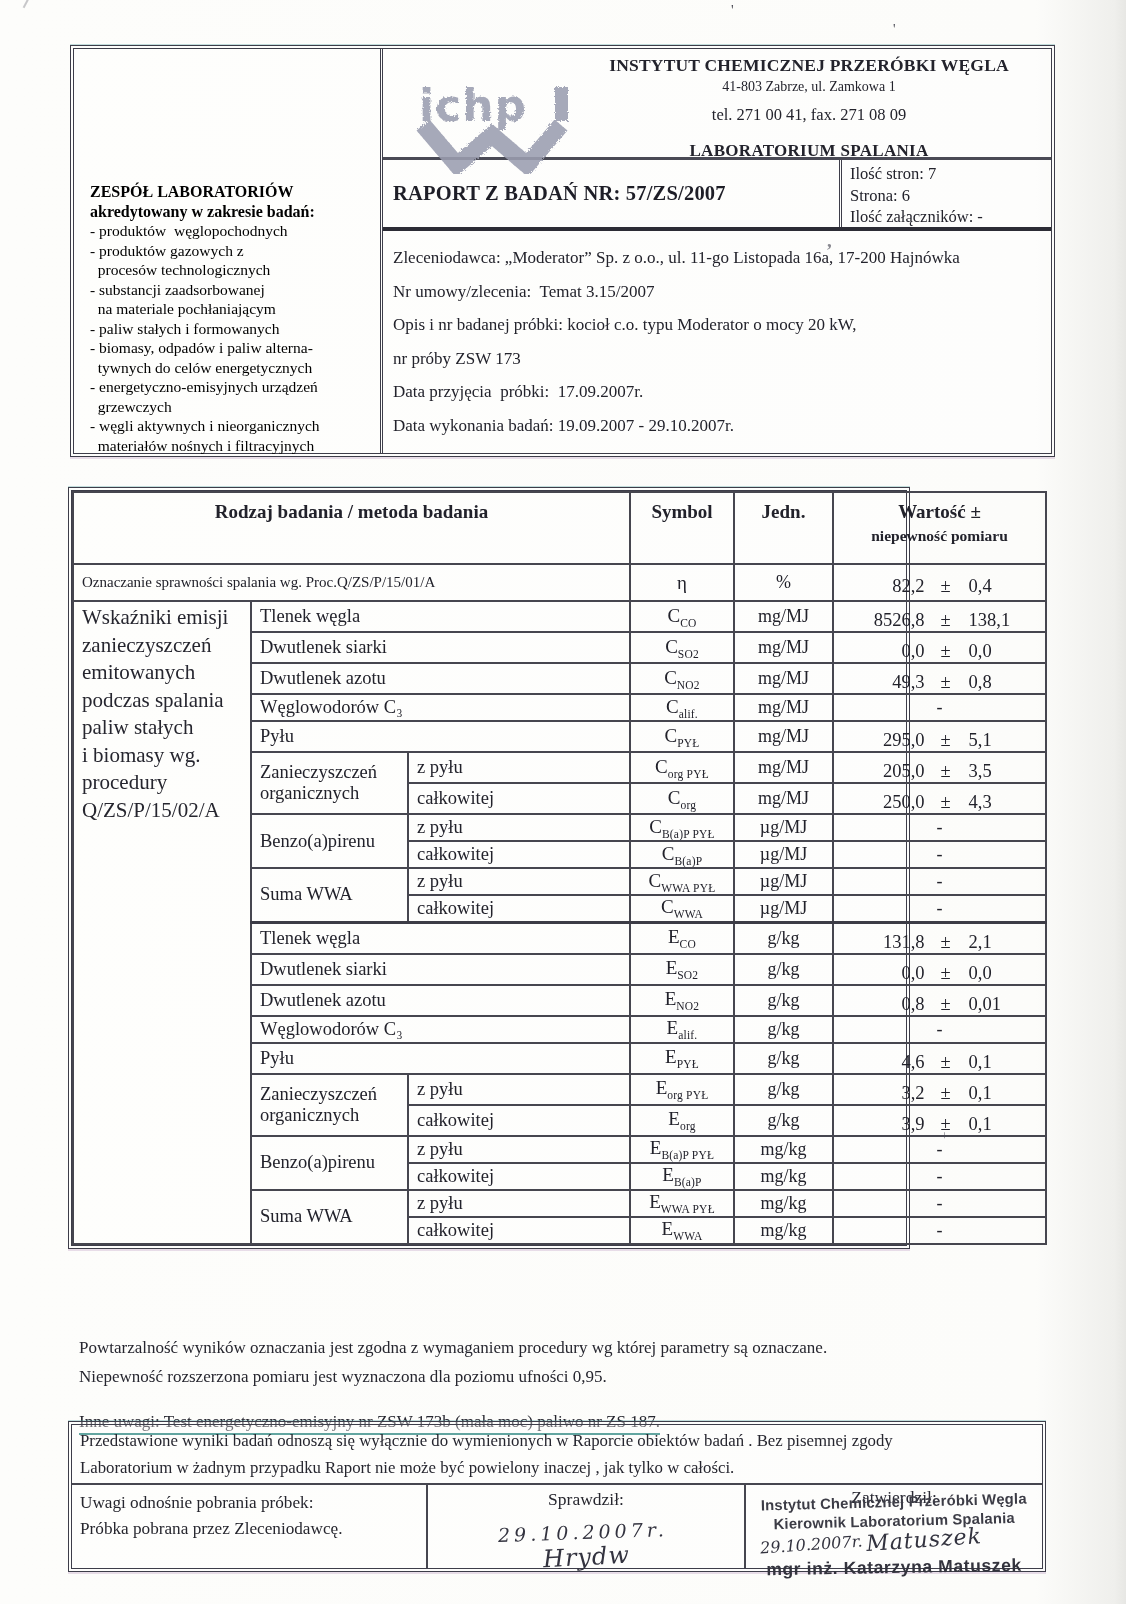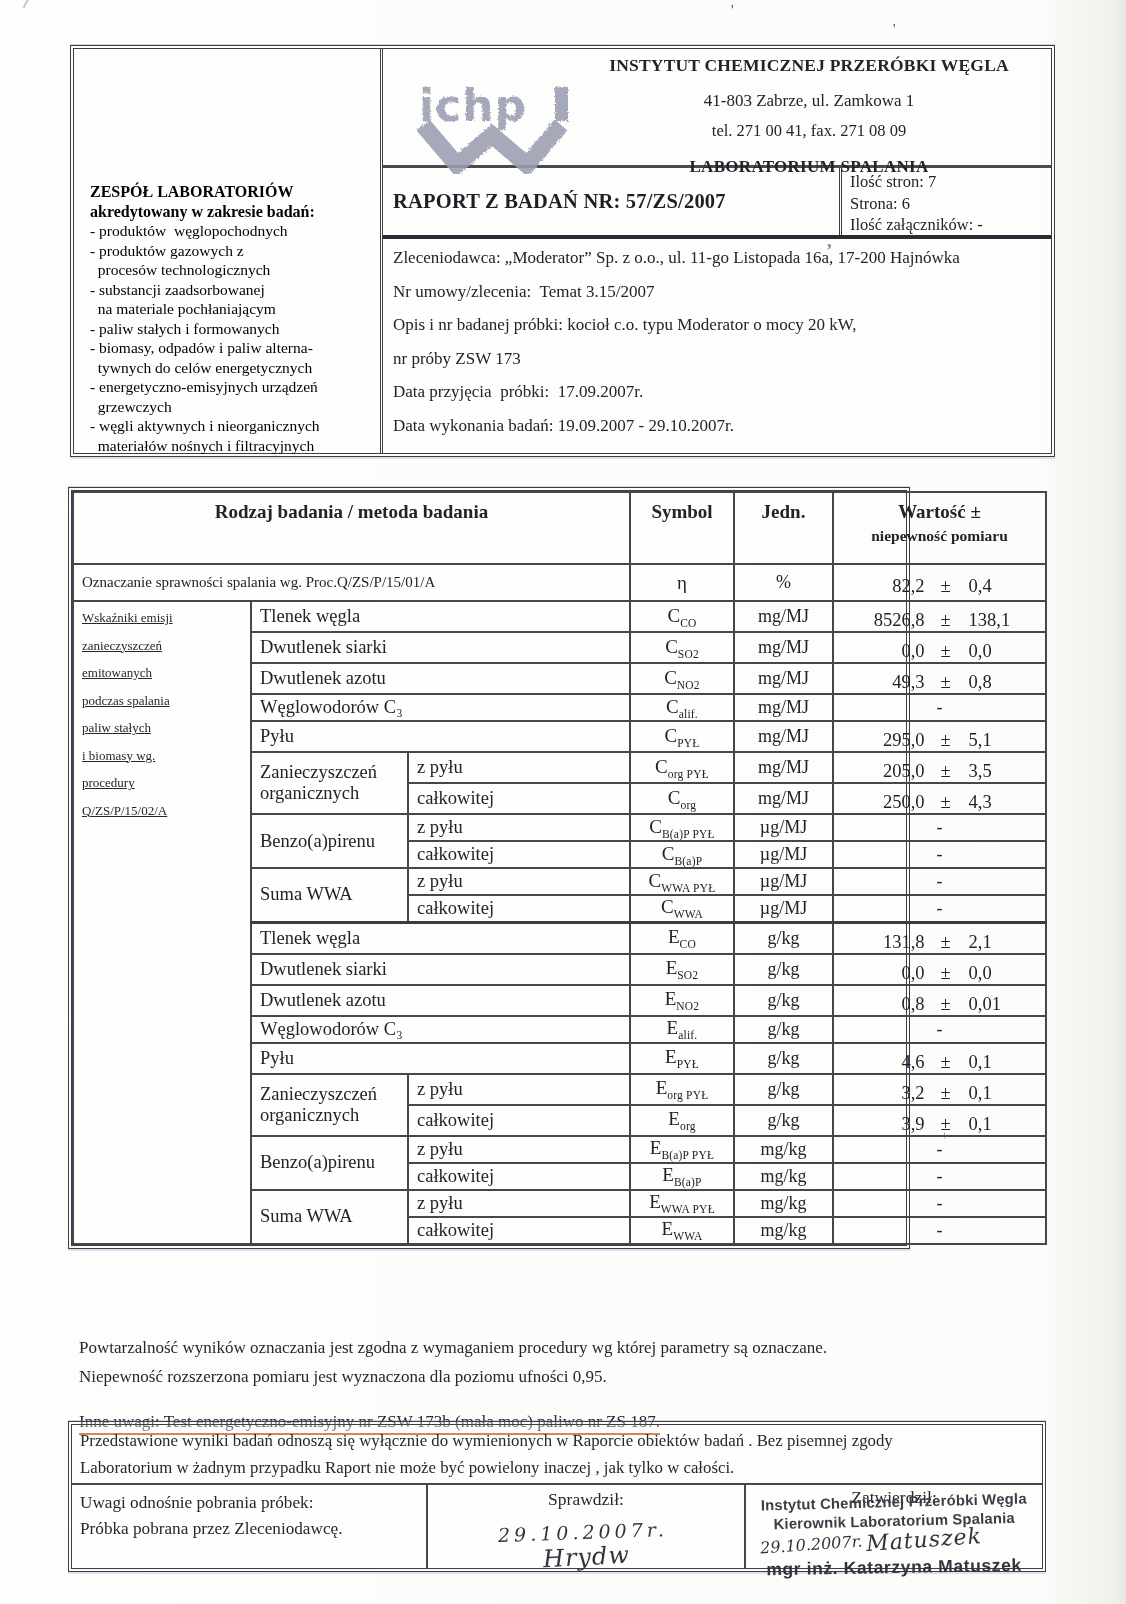--- a/index.html
+++ b/index.html
@@ -22,52 +22,52 @@
     width:309px;border-right:3px double #3d3d49;box-sizing:border-box;
     padding:133px 8px 8px 16px;font-size:15.5px;line-height:19.5px;color:#000000;
   }
   #accred-cell .b{font-weight:bold;font-size:16px;}
   #accred-cell div{white-space:pre;}
   #header-right{flex:1;display:flex;flex-direction:column;}
   #row-logo{height:140px;border-bottom:3px solid #4a4a55;position:relative;box-sizing:border-box;}
   #logo{position:absolute;left:24px;top:32px;width:170px;height:96px;opacity:0.88;}
   #institute{position:absolute;left:190px;right:6px;top:6px;text-align:center;color:#23232c;}
   #institute .nm{font-weight:bold;font-size:17.5px;letter-spacing:.2px;}
-  #institute .ad{font-size:17px;margin-top:15px;}
+  #institute .ad{font-size:14px;margin-top:3px;}
   #institute .ph{font-size:16.5px;margin-top:10px;}
   #institute .lab{font-weight:bold;font-size:17px;margin-top:16px;letter-spacing:.3px;}
   #row-raport{height:71px;border-bottom:4px solid #2c2c35;display:flex;box-sizing:border-box;}
   #raport-title{flex:1;display:flex;align-items:center;padding-left:10px;font-weight:bold;font-size:20.5px;letter-spacing:.2px;color:#1e1e27;}
   #meta-box{width:212px;border-left:3px double #3d3d49;box-sizing:border-box;padding:3px 0 0 8px;font-size:16.5px;line-height:21.5px;color:#23232c;}
-  #details{flex:1;padding:9px 10px 4px 10px;font-size:17px;color:#23232c;}
+  #details{flex:1;padding:17px 10px 4px 10px;font-size:17px;color:#23232c;}
   #details div{height:33.5px;white-space:pre;}
   
   #table-wrap{left:68px;top:487px;width:842px;}
   table{border-collapse:collapse;width:100%;table-layout:fixed;}
   td,th{border:2px solid #46464f;box-sizing:border-box;font-weight:normal;color:#22222b;overflow:hidden;}
   thead th{height:72px;vertical-align:top;padding-top:8px;font-weight:bold;font-size:19px;}
   thead .wart div:last-child{font-size:15.5px;margin-top:4px;}
   tbody td{height:27px;font-size:18.5px;padding:0 4px;}
   td.name{text-align:left;padding-left:8px;}
   td.tall{height:37px;font-size:15px;}
-  td.group{vertical-align:top;padding:2px 2px 0 8px;font-size:13px;line-height:27.5px;color:#26262f;text-decoration:underline;}
+  td.group{vertical-align:top;padding:2px 2px 0 8px;font-size:21px;line-height:27.5px;color:#26262f;}
   td.sym{text-align:center;font-size:19px;}
   td.sym sub{font-size:11.5px;letter-spacing:.2px;}
   td.unit{text-align:center;font-size:18px;}
   td.valcell{padding:0 6px;}
   td.valcell .wrap{display:flex;align-items:center;width:100%;margin-top:8px;}
   td.valcell .v{flex:1.2;text-align:right;padding-right:10px;}
   td.valcell .pm{width:22px;text-align:center;}
   td.valcell .u{flex:1;text-align:left;padding-left:12px;}
   td.dashcell{text-align:center;font-size:18px;}
   tr.sep td{border-top:3px solid #3c3c46;}
   
   #notes{position:absolute;left:79px;top:1334px;font-size:17px;line-height:28.5px;color:#26262f;}
   #inne{position:absolute;left:79px;top:1412px;font-size:17px;color:#26262f;}
-  #inne span{display:inline-block;border-bottom:2px solid #c2410c;padding-bottom:1px;}
+  #inne span{display:inline-block;border-bottom:2px solid #0f766e;padding-bottom:1px;}
   
   #bottom-box{left:68px;top:1421px;width:978px;height:151px;display:flex;flex-direction:column;}
   #disclaimer{padding:3px 8px 2px 8px;font-size:16.8px;line-height:26.5px;color:#26262f;border-bottom:2.5px solid #46464f;}
   #sig-row{flex:1;display:flex;}
   #sig-left{width:356px;border-right:2.5px solid #46464f;box-sizing:border-box;padding:5px 8px;font-size:17.2px;line-height:26px;}
   #sig-mid{width:318px;border-right:2.5px solid #46464f;box-sizing:border-box;position:relative;}
   #sig-mid .lbl{text-align:center;font-size:17.5px;margin-top:4px;}
   .hand{font-family:"DejaVu Serif",serif;font-style:italic;color:#33333f;}
   #sig-mid .hdate{position:absolute;left:70px;top:36px;font-size:19px;letter-spacing:4px;transform:rotate(-2deg);}
   #sig-mid .hsig{position:absolute;left:115px;top:58px;font-size:24px;letter-spacing:1px;transform:rotate(-3deg);}

